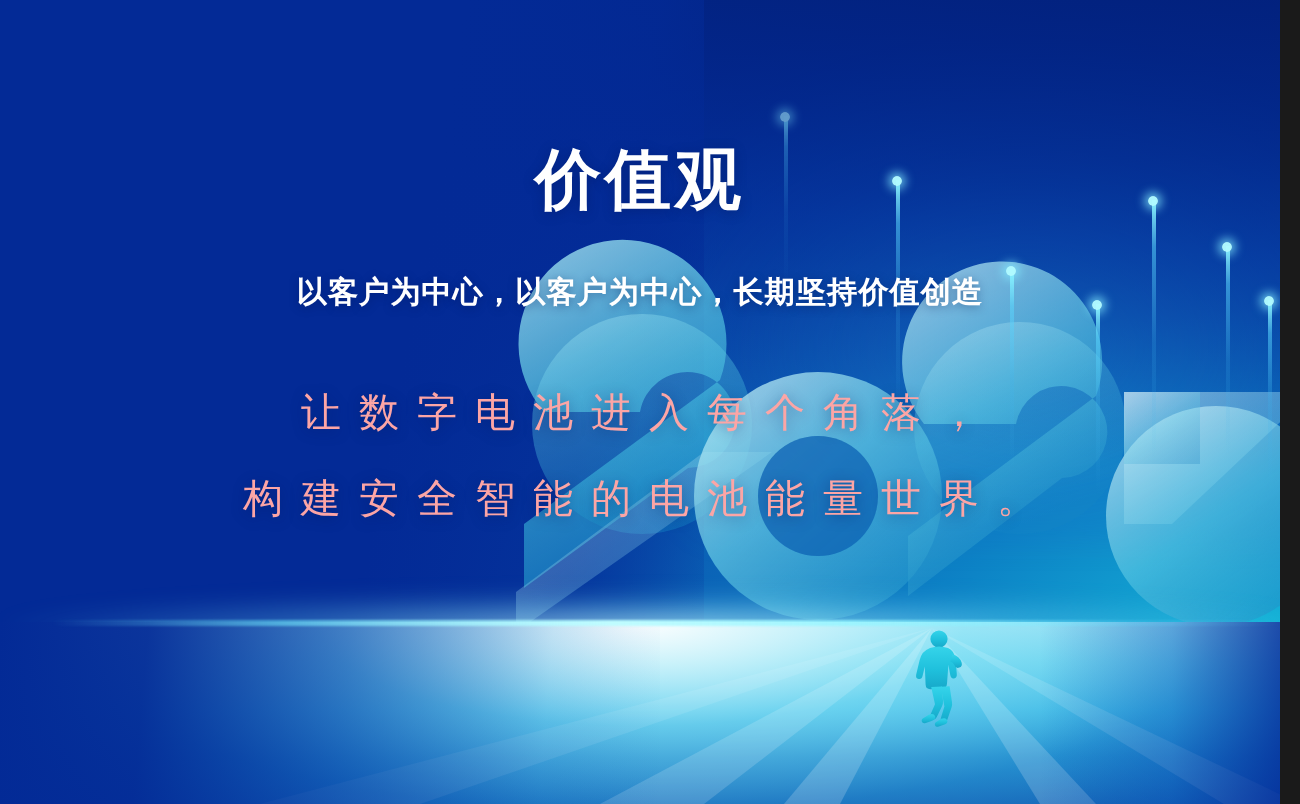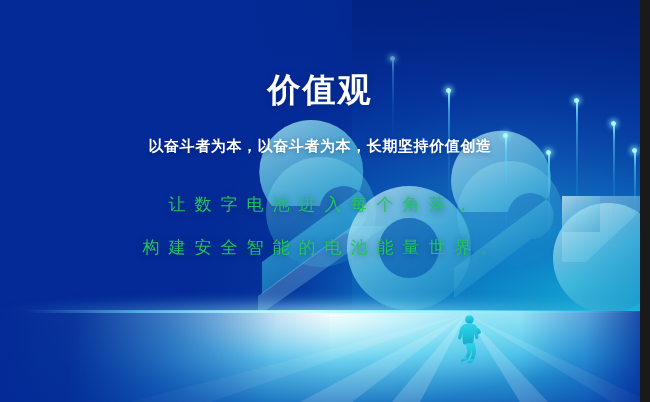--- a/index.html
+++ b/index.html
@@ -132,22 +132,22 @@
     color: #ffffff;
     font-size: 15px;
     font-weight: bold;
     letter-spacing: 0.6px;
     text-shadow: 0 1px 5px rgba(0,20,80,0.40);
   }
   .body-line {
     position: absolute;
     left: 0; right: 0;
     text-align: center;
-    color: #22c55e;
-    font-size: 17px;
+    color: #fca5a5;
+    font-size: 20px;
     font-weight: normal;
     letter-spacing: 9px;
     text-indent: 9px;
     text-shadow: 0 1px 7px rgba(0,25,90,0.45);
   }
   .body-line.l1 { top: 193px; }
   .body-line.l2 { top: 236px; }
 </style>
 </head>
 <body>
@@ -256,20 +256,20 @@
     <g fill="url(#rgr)" transform="translate(0,99) scale(1,-0.62)">
       <path d="M 13.6 29.5 l 5.4 -0.2 l 0.5 7.2 q 0.1 1.4 -0.5 2.6 l -2.6 5.4 q -0.8 1.7 -2.3 1 q -1.5 -0.7 -0.8 -2.4 l 2.2 -5 Z"></path>
       <path d="M 18.4 29.4 l 4.4 -0.3 l 1.2 8 q 0.2 1.3 -0.2 2.5 l -2.1 6.2 q -0.6 1.8 -2.2 1.3 q -1.6 -0.5 -1 -2.3 l 1.7 -5.6 Z"></path>
       <path d="M 13 10 q 4.5 -1.6 9 0 q 3.2 1.2 3.8 6 l 0.6 7 q 0.2 2 -1.4 2.2 q -1.6 0.2 -1.9 -1.8 l -0.9 -5 l -0.7 9.5 q -0.2 2.4 -2.6 2.5 l -5.6 0.2 q -2.4 0.1 -2.5 -2.3 l -0.4 -9 l -1.1 4.6 q -0.4 1.9 -2 1.6 q -1.6 -0.3 -1.2 -2.3 l 1.7 -7.1 q 1.1 -4.6 5.2 -6.1 Z"></path>
     </g>
   </svg>
 
   <div class="content">
     <div class="title">价值观</div>
 
-    <div class="subtitle">以奋斗者为本，以奋斗者为本，长期坚持价值创造</div>
+    <div class="subtitle">以客户为中心，以客户为中心，长期坚持价值创造</div>
 
     <div class="body-line l1">让数字电池进入每个角落，</div>
 
     <div class="body-line l2">构建安全智能的电池能量世界。</div>
   </div>
 
 </div>
 
 </body></html>

